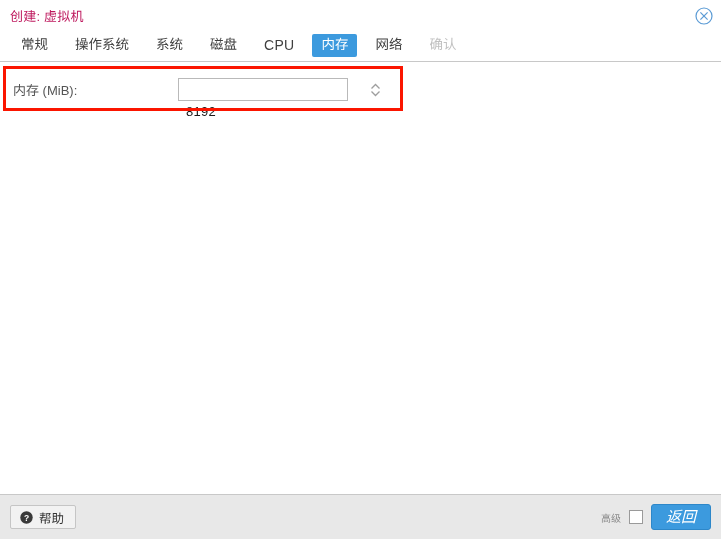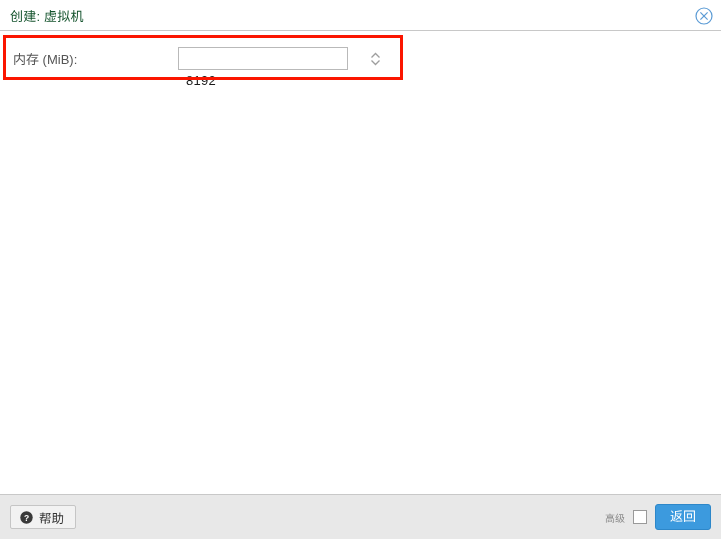--- a/index.html
+++ b/index.html
@@ -32,21 +32,21 @@
     height: 30px;
     flex: 0 0 30px;
     background: #ffffff;
     display: flex;
     align-items: center;
     padding: 0 0 0 10px;
     box-sizing: border-box;
   }
   .title-text {
     font-size: 13px;
-    color: #14532d;
+    color: #be185d;
     letter-spacing: 0.2px;
     white-space: nowrap;
   }
   .close-btn {
     position: absolute;
     right: 8px;
     top: 7px;
     width: 18px;
     height: 18px;
     cursor: pointer;
@@ -211,48 +211,59 @@
     border: 1px solid #9a9a9a;
     background: #ffffff;
     box-sizing: border-box;
     cursor: pointer;
     display: inline-block;
   }
   .btn {
     background: #3c9ade;
     border: 1px solid #2d87c9;
     color: #ffffff;
-    font-size: 13px;
+    font-size: 15px;
     border-radius: 3px;
     padding: 0 14px;
     height: 26px;
     line-height: 24px;
     cursor: pointer;
     white-space: nowrap;
     font-family: "Liberation Sans", "DejaVu Sans", sans-serif;
     box-sizing: border-box;
+    font-style: italic;
   }
   .btn-next { padding: 0 18px; }
 </style>
 </head>
 <body>
 
 <div class="window">
 
   <div class="titlebar">
     <span class="title-text">创建: 虚拟机</span>
     <span class="close-btn">
       <svg width="18" height="18" viewBox="0 0 18 18" aria-hidden="true">
         <circle cx="9" cy="9" r="8" fill="none" stroke="#5b9bd5" stroke-width="1.2"></circle>
         <line x1="5.4" y1="5.4" x2="12.6" y2="12.6" stroke="#5b9bd5" stroke-width="1.2"></line>
         <line x1="12.6" y1="5.4" x2="5.4" y2="12.6" stroke="#5b9bd5" stroke-width="1.2"></line>
       </svg>
     </span>
   </div>
 
+  <div class="tabbar">
+    <div class="tab">常规</div>
+    <div class="tab">操作系统</div>
+    <div class="tab">系统</div>
+    <div class="tab">磁盘</div>
+    <div class="tab latin">CPU</div>
+    <div class="tab active">内存</div>
+    <div class="tab">网络</div>
+    <div class="tab disabled">确认</div>
+  </div>
 
   <div class="content">
 
     <div class="form-row">
       <span class="form-label">内存 (MiB):</span>
 
       <div class="spinbox">
         <input class="spinbox-value" type="text" value="8192" style="">
         <span class="spin-arrows">
           <svg width="11" height="16" viewBox="0 0 11 16" aria-hidden="true">

